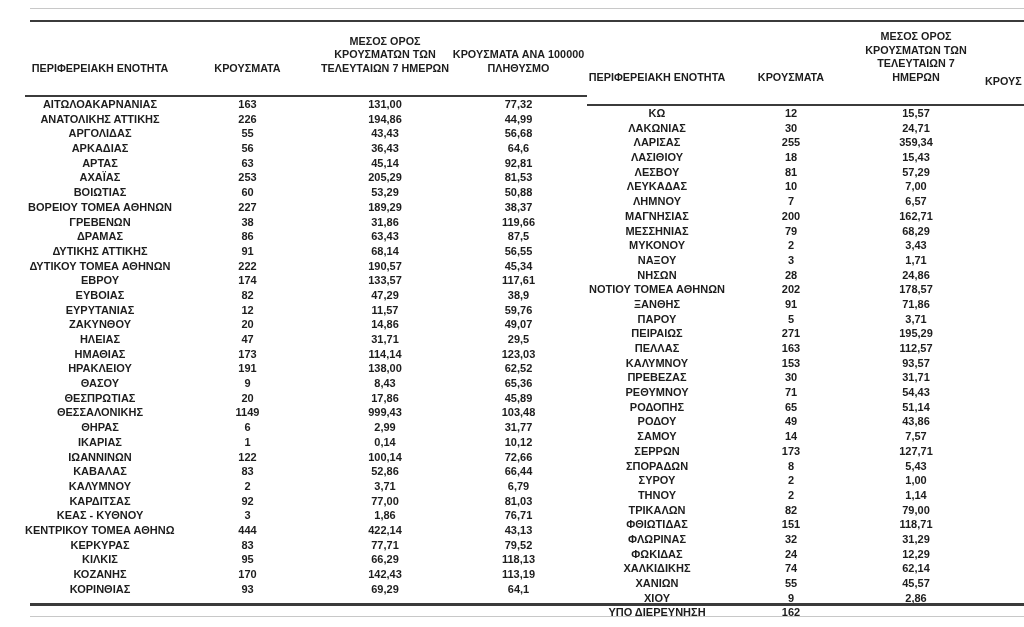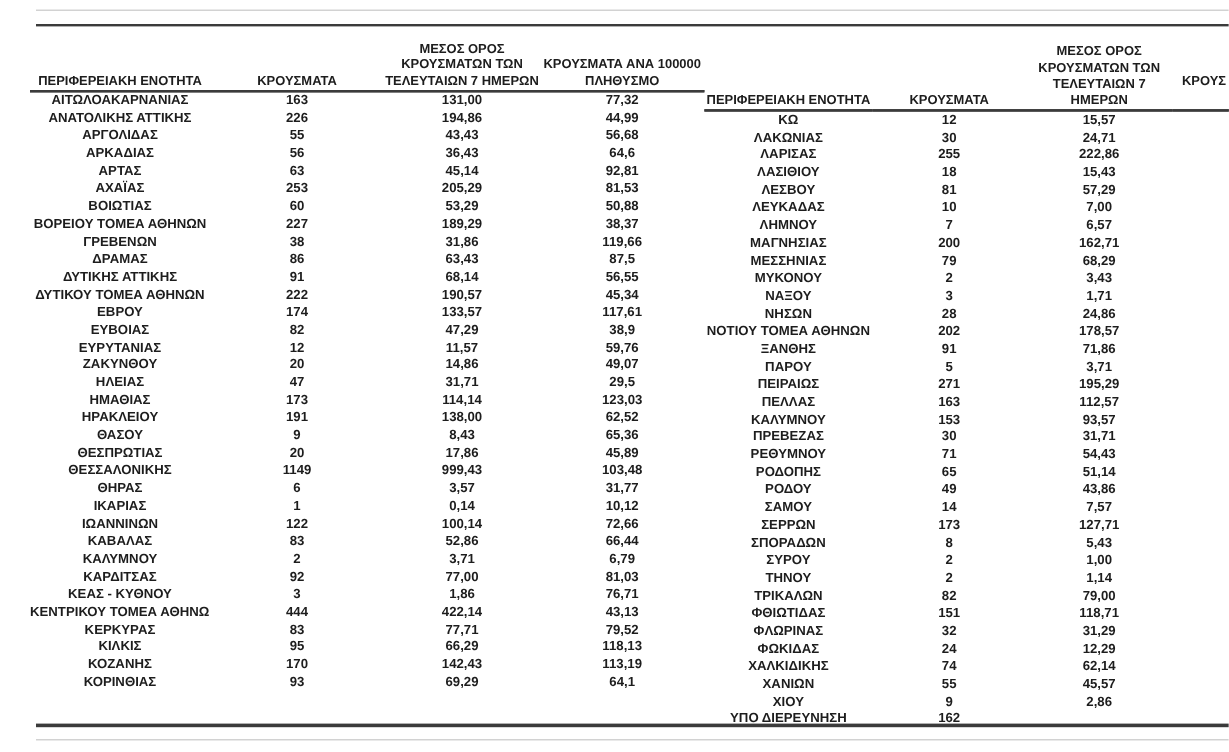--- a/index.html
+++ b/index.html
@@ -18,21 +18,21 @@
   table.tbl{
     position:absolute;top:30px;
     border-collapse:collapse;table-layout:fixed;
     font-size:11px;
   }
   table.tbl th, table.tbl td{
     padding:0;margin:0;text-align:center;overflow:hidden;
     font-weight:bold;white-space:nowrap;
   }
   table.tbl thead th{
-    height:45px;vertical-align:bottom;padding-bottom:0;
+    height:45px;vertical-align:bottom;padding-bottom:20px;
     border-bottom:2px solid #3b3b3b;
     white-space:pre-line;line-height:13.5px;font-size:10.8px;
   }
   table.tbl tbody td{
     height:14.69px;line-height:14.69px;font-size:11px;
   }
   #table-left{left:25px;width:562px;}
   #table-left .c0{width:150px;}
   #table-left .c1{width:145px;}
   #table-left .c2{width:130px;}
@@ -195,21 +195,21 @@
         </tr>
         <tr>
           <td class="c0">ΘΕΣΣΑΛΟΝΙΚΗΣ</td>
           <td class="c1">1149</td>
           <td class="c2">999,43</td>
           <td class="c3">103,48</td>
         </tr>
         <tr>
           <td class="c0">ΘΗΡΑΣ</td>
           <td class="c1">6</td>
-          <td class="c2">3,57</td>
+          <td class="c2">2,99</td>
           <td class="c3">31,77</td>
         </tr>
         <tr>
           <td class="c0">ΙΚΑΡΙΑΣ</td>
           <td class="c1">1</td>
           <td class="c2">0,14</td>
           <td class="c3">10,12</td>
         </tr>
         <tr>
           <td class="c0">ΙΩΑΝΝΙΝΩΝ</td>
@@ -294,21 +294,21 @@
         </tr>
         <tr>
           <td class="c0">ΛΑΚΩΝΙΑΣ</td>
           <td class="c1">30</td>
           <td class="c2">24,71</td>
           <td class="c3"></td>
         </tr>
         <tr>
           <td class="c0">ΛΑΡΙΣΑΣ</td>
           <td class="c1">255</td>
-          <td class="c2">222,86</td>
+          <td class="c2">359,34</td>
           <td class="c3"></td>
         </tr>
         <tr>
           <td class="c0">ΛΑΣΙΘΙΟΥ</td>
           <td class="c1">18</td>
           <td class="c2">15,43</td>
           <td class="c3"></td>
         </tr>
         <tr>
           <td class="c0">ΛΕΣΒΟΥ</td>

